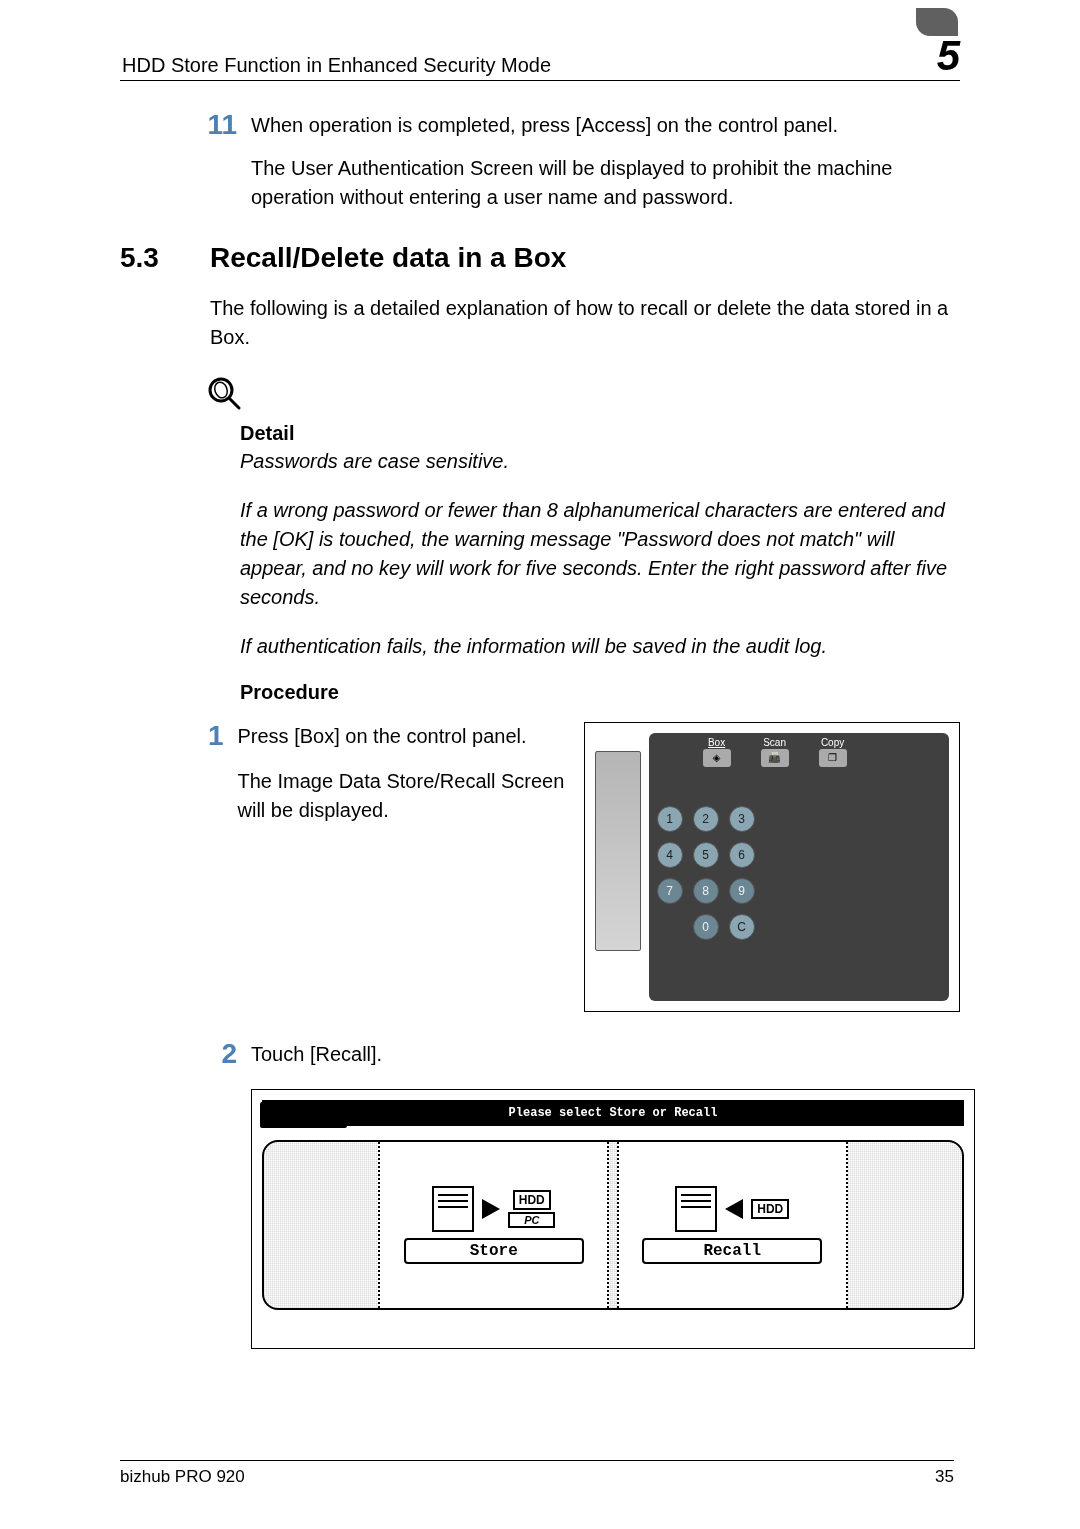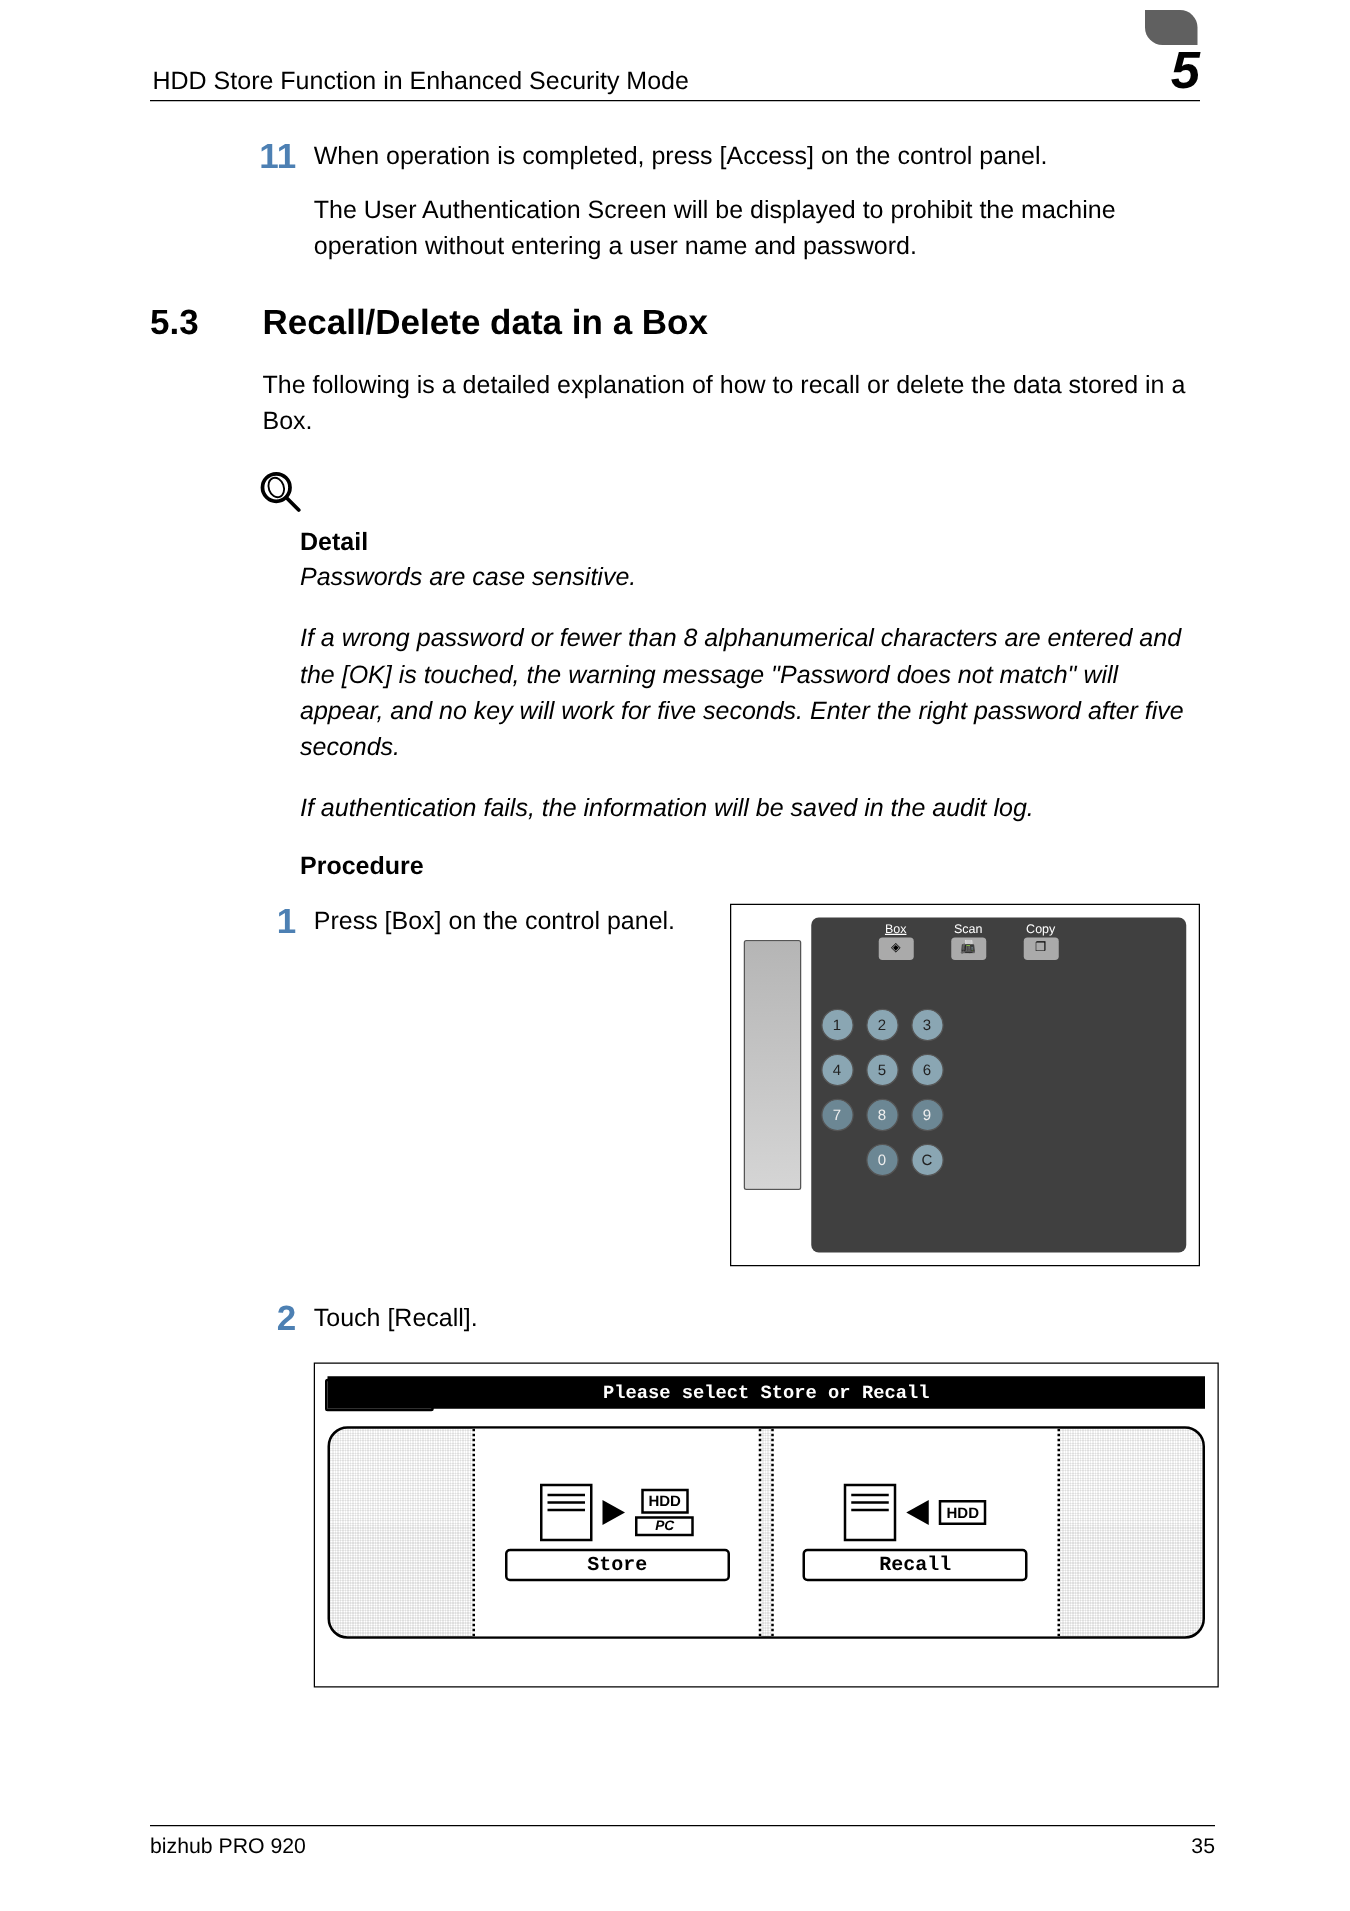--- a/index.html
+++ b/index.html
@@ -220,21 +220,21 @@
     height: 26px;
     display: flex;
     align-items: center;
     justify-content: center;
     position: relative;
   }
   .sf-toptext {
     color: #fff;
     font-family: "Courier New", monospace;
     font-weight: bold;
-    font-size: 15px;
+    font-size: 12px;
   }
   .sf-joblist {
     position: absolute;
     left: 8px;
     top: 12px;
     background: #fff;
     border: 2px solid #000;
     font-family: "Courier New", monospace;
     font-weight: bold;
     font-size: 14px;
@@ -314,21 +314,21 @@
     font-family: "Courier New", monospace;
     font-weight: bold;
     font-size: 16px;
     padding: 2px 0;
     background: #fff;
     border-radius: 4px;
   }
   .footer-row {
     position: absolute;
     left: 120px;
-    right: 108px;
+    right: 126px;
     bottom: 42px;
     border-top: 1.5px solid #000;
     display: flex;
     justify-content: space-between;
     padding-top: 6px;
     font-size: 17px;
   }
 </style>
 </head>
 <body>
@@ -366,20 +366,21 @@
   <div class="italic-block">If a wrong password or fewer than 8 alphanumerical characters are entered and the [OK] is touched, the warning message "Password does not match" will appear, and no key will work for five seconds. Enter the right password after five seconds.</div>
   <div class="italic-block">If authentication fails, the information will be saved in the audit log.</div>
 
   <div class="procedure-heading">Procedure</div>
 
   <div class="step-with-image">
     <div class="left">
       <div class="step-num">1</div>
       <div class="step-body-col">
         <p>Press [Box] on the control panel.</p>
+        <p>The Image Data Store/Recall Screen will be displayed.</p>
       </div>
     </div>
 
     <div class="panel-figure">
       <div class="panel-screen"></div>
       <div class="panel-dark" style="position:relative">
         <div class="panel-top-tabs" style="left:54px; top:4px;">
           <div class="tab-btn">
             <span class="tab-lbl u">Box</span>
             <span class="tab-icon">◈</span>

